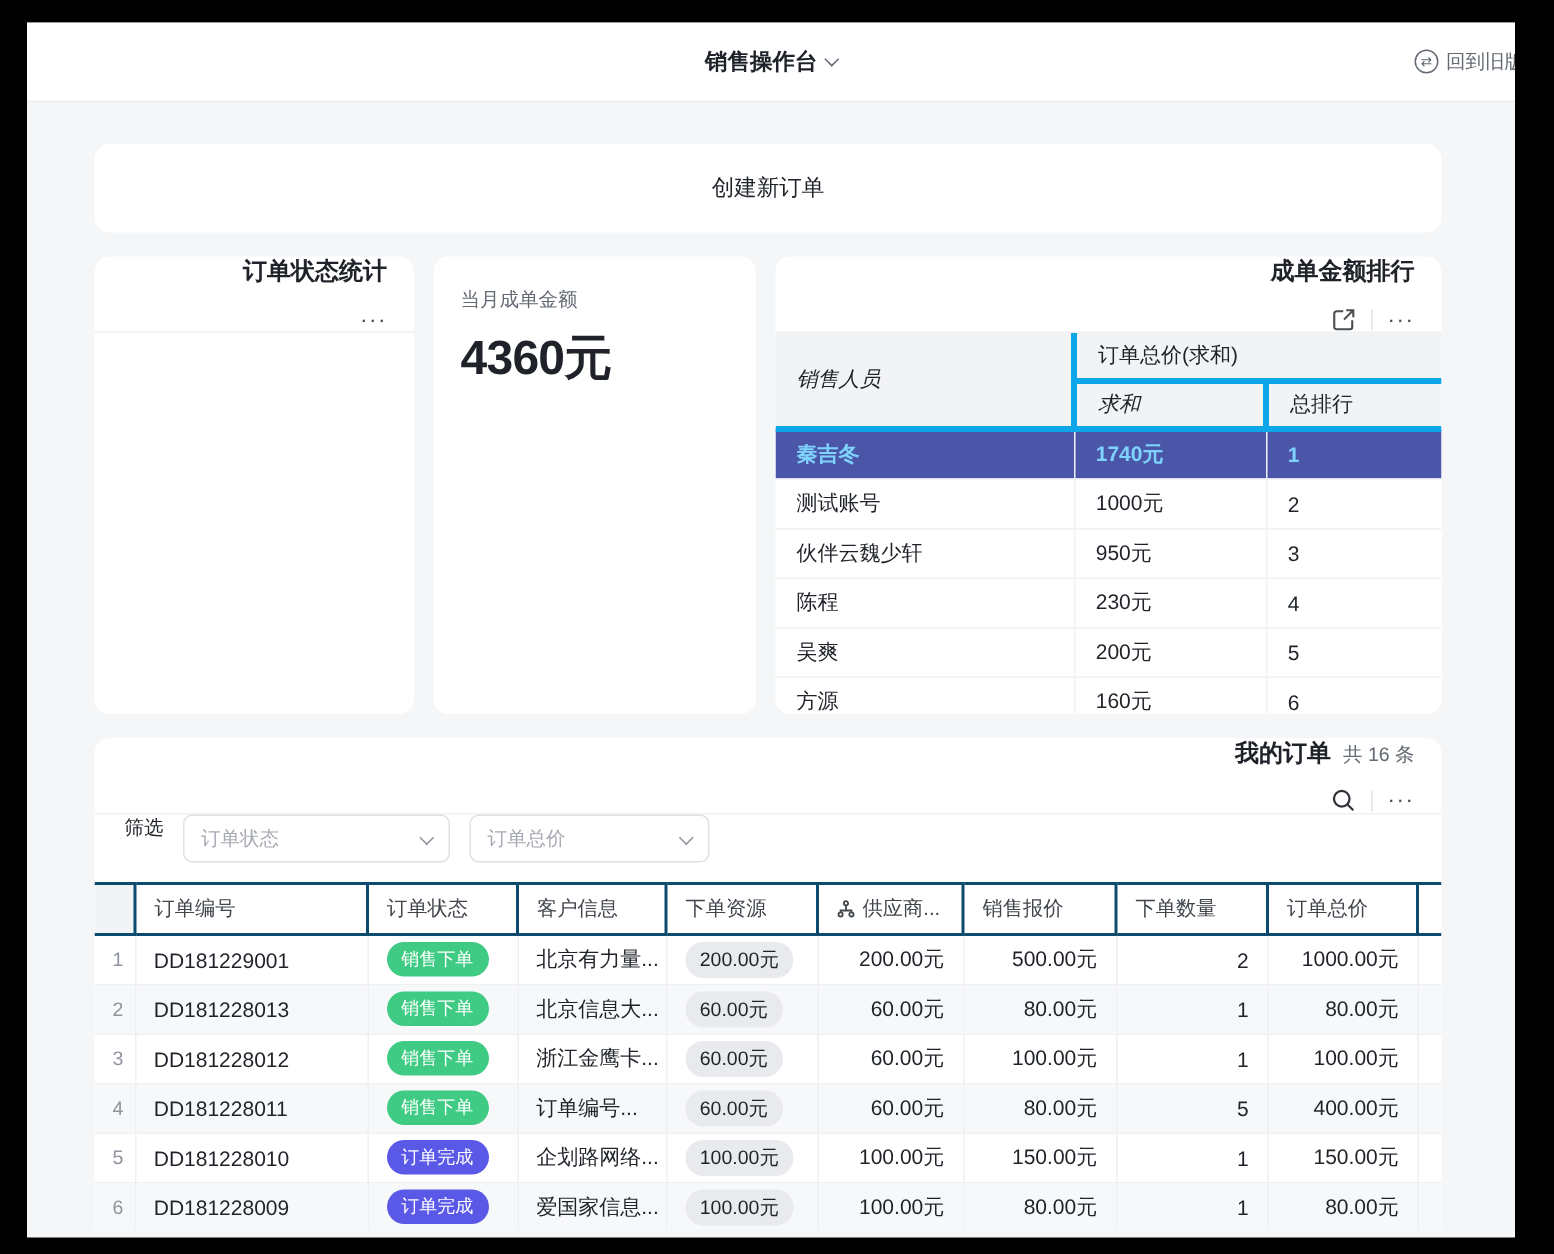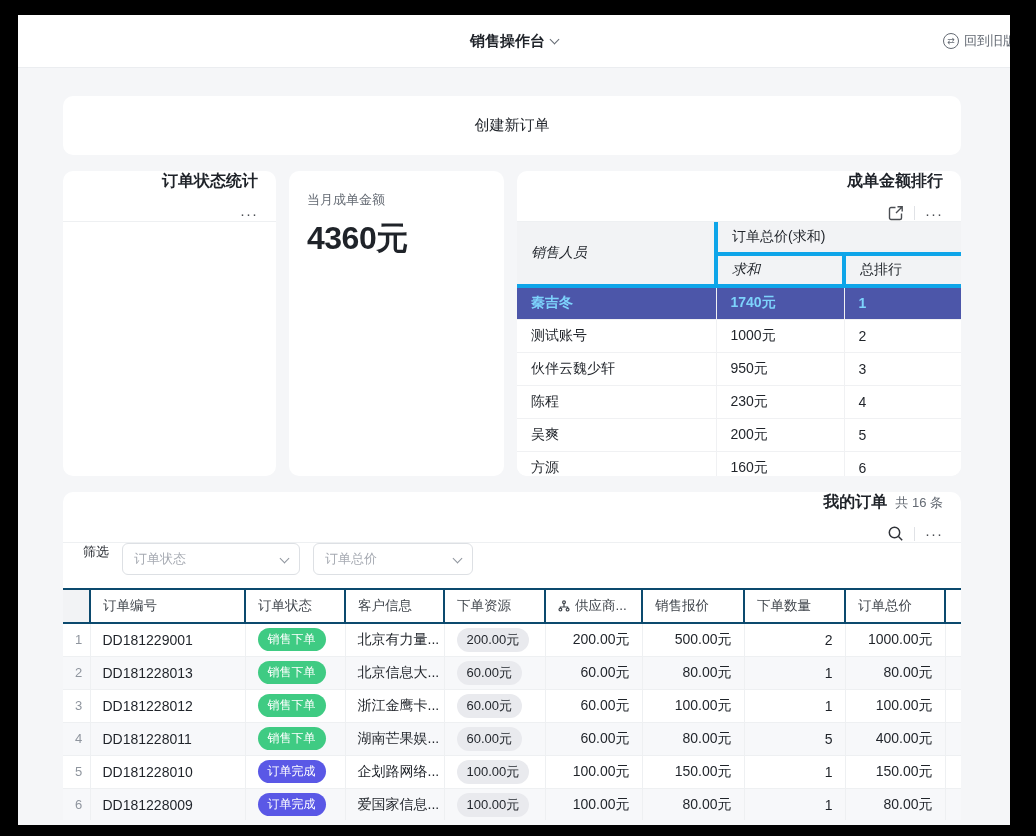--- a/index.html
+++ b/index.html
@@ -293,21 +293,21 @@
               <td class="num-r">60.00元</td>
               <td class="num-r">100.00元</td>
               <td class="num-r">1</td>
               <td class="num-r">100.00元</td>
               <td></td>
             </tr>
             <tr>
               <td class="c-num">4</td>
               <td>DD181228011</td>
               <td><span class="badge" style="background: rgb(63, 203, 131);">销售下单</span></td>
-              <td>湖南芒果娱...</td>
+              <td>订单编号...</td>
               <td><span class="tag">60.00元</span></td>
               <td class="num-r">60.00元</td>
               <td class="num-r">80.00元</td>
               <td class="num-r">5</td>
               <td class="num-r">400.00元</td>
               <td></td>
             </tr>
             <tr>
               <td class="c-num">5</td>
               <td>DD181228010</td>

